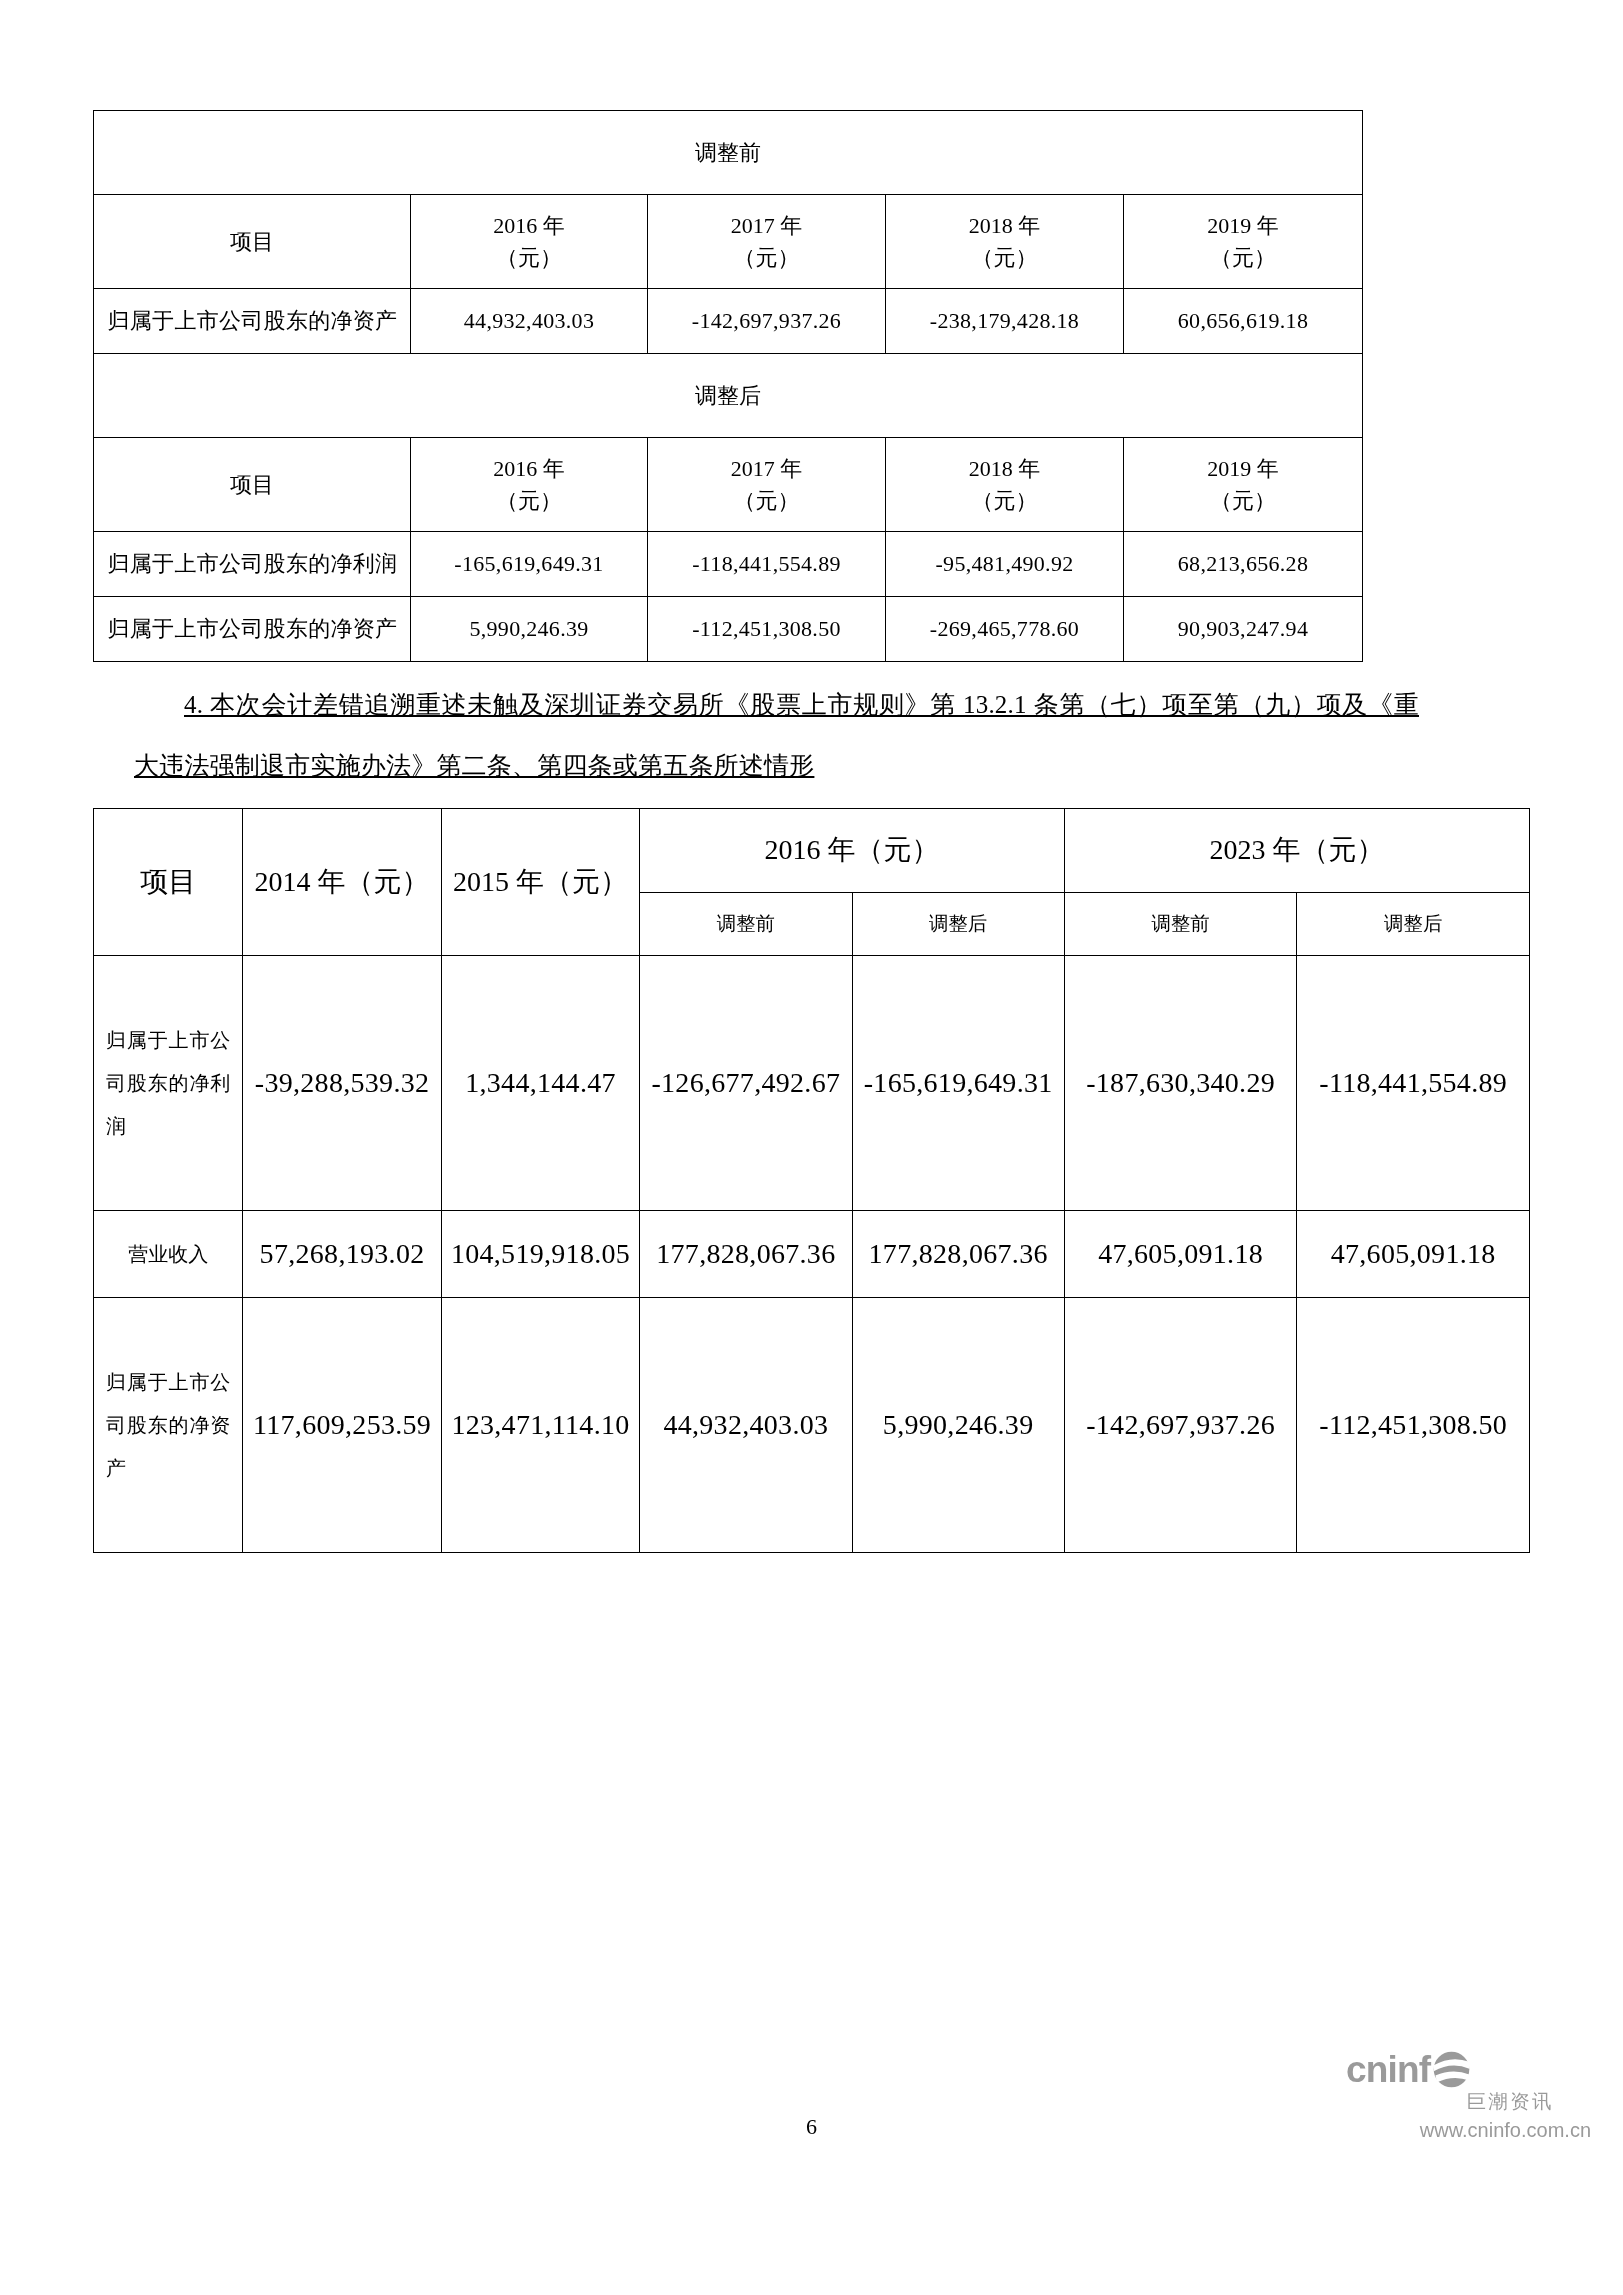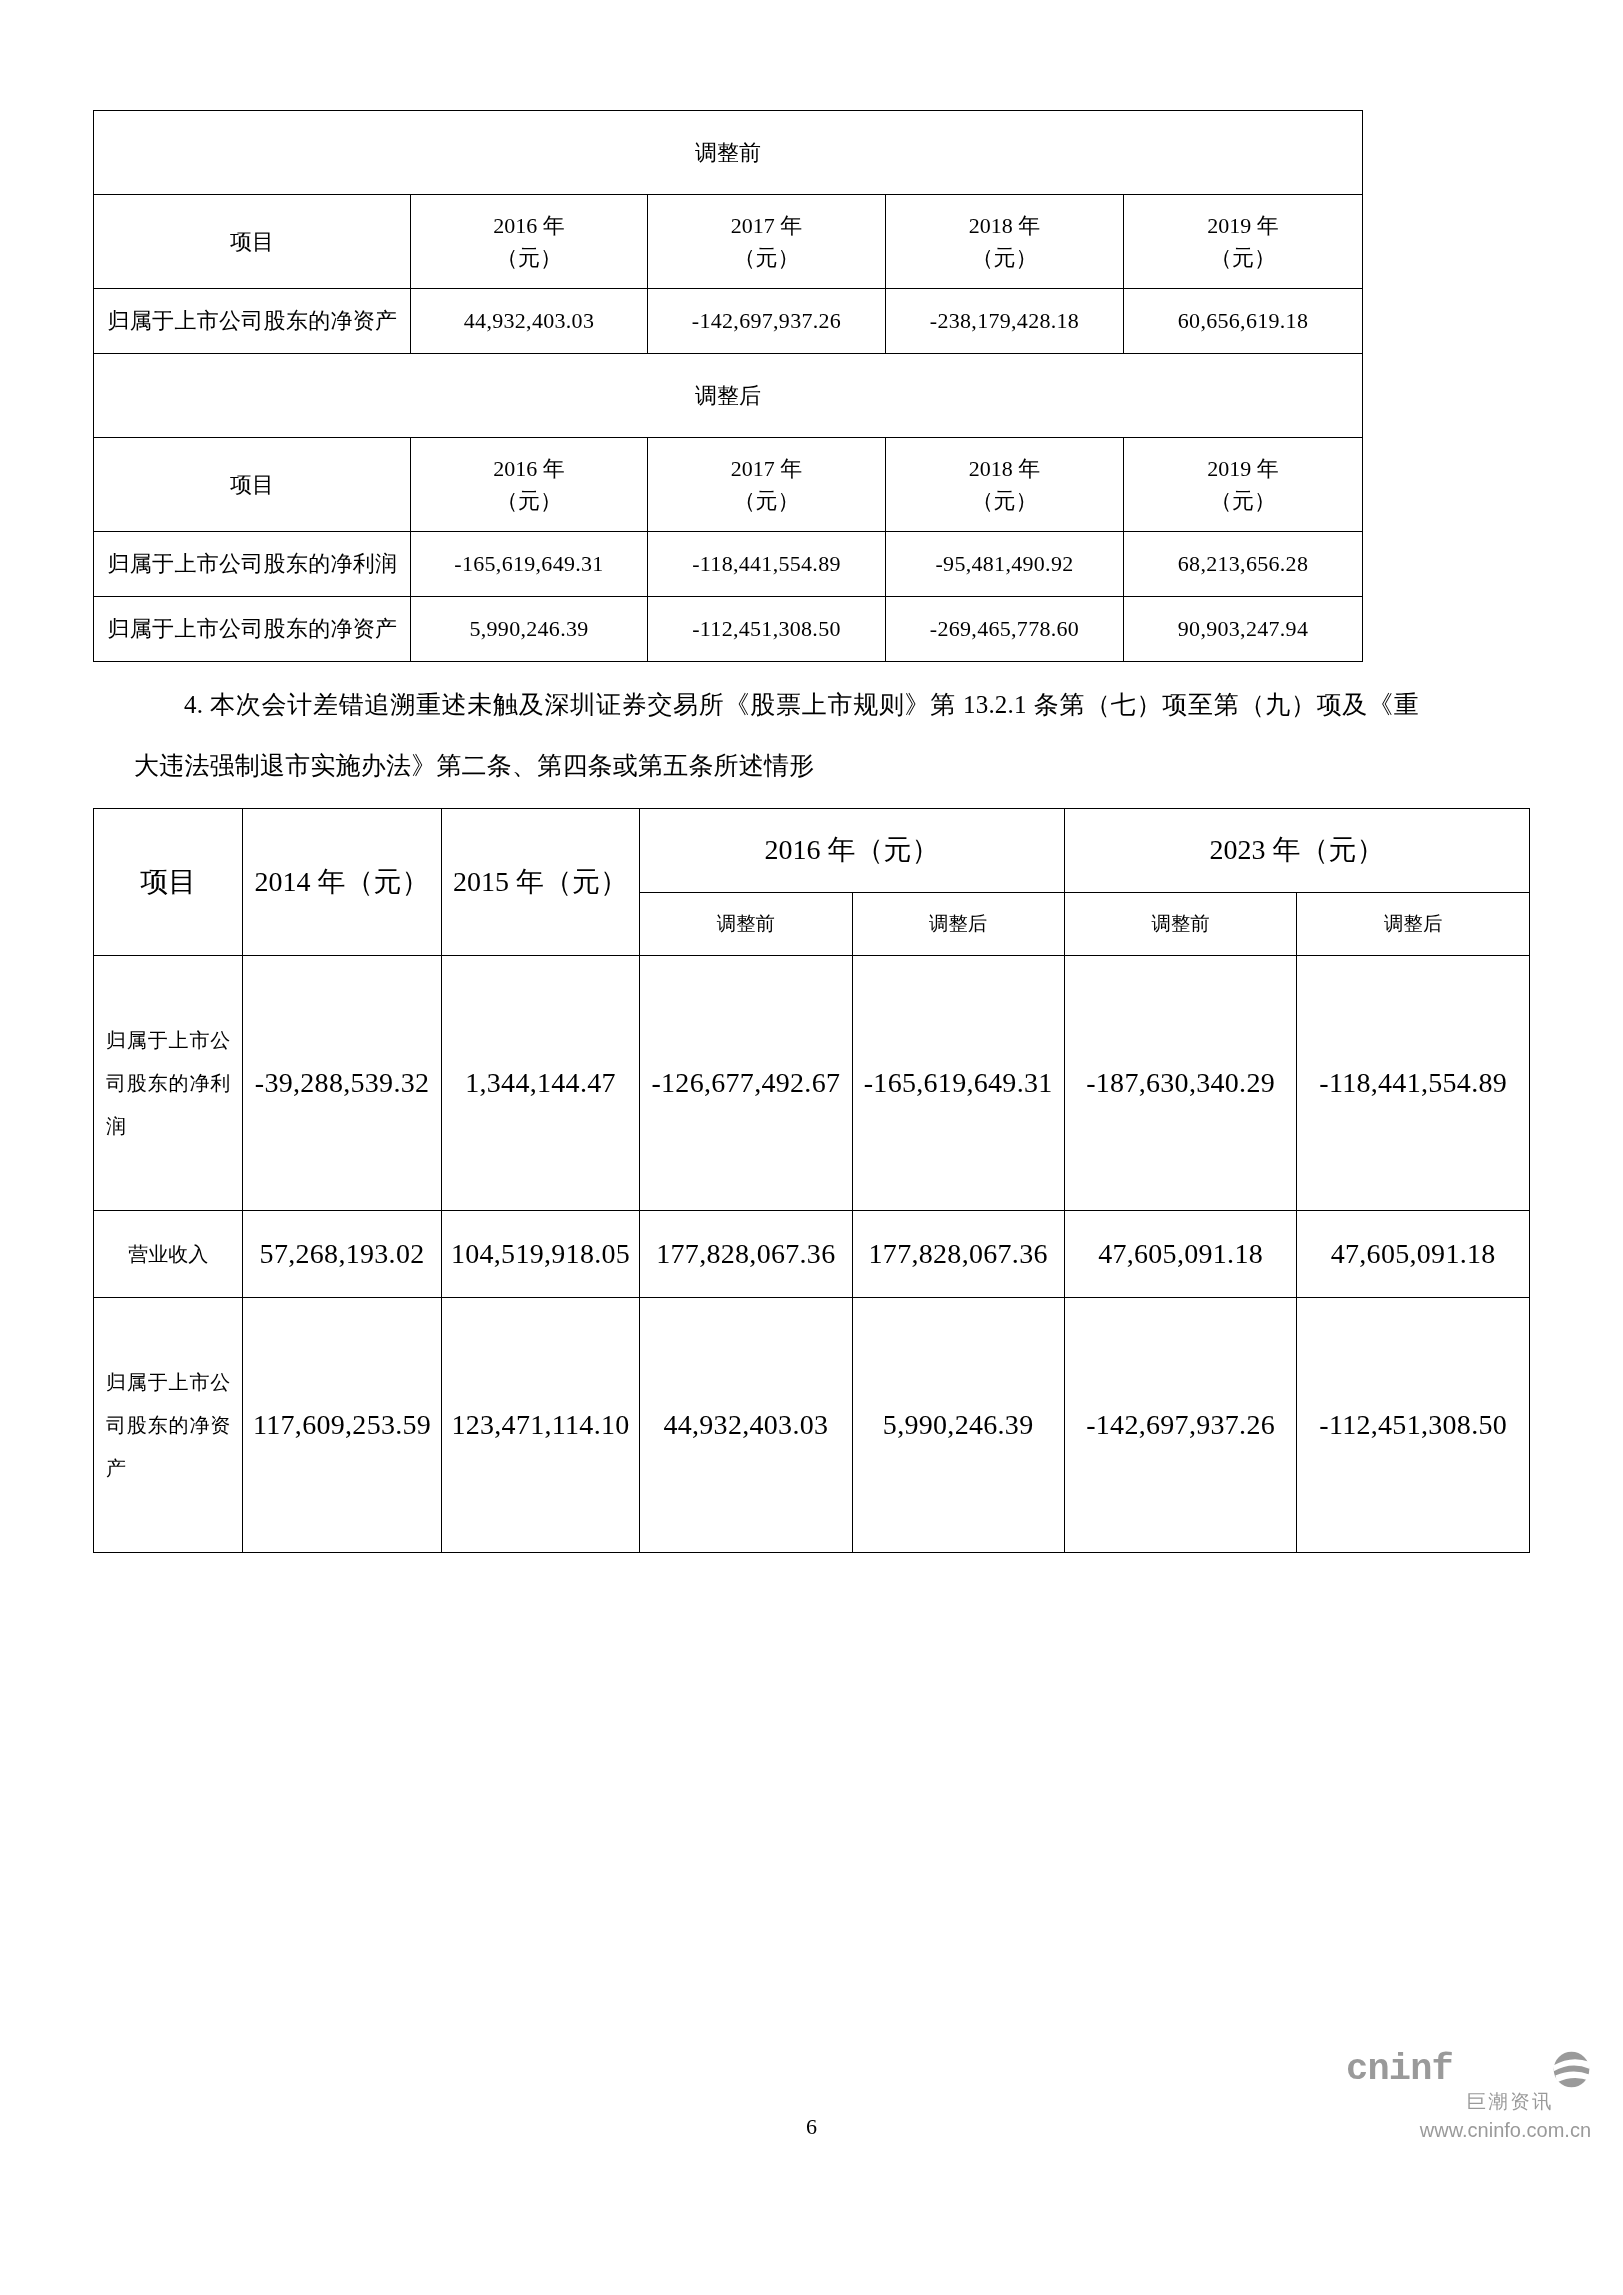--- a/index.html
+++ b/index.html
@@ -73,21 +73,21 @@
   #table-two td.num { letter-spacing: 0.3px; }
 
   
   .para {
     font-size: 25px;
     line-height: 61px;
     margin: 0;
     letter-spacing: 0.2px;
     text-align: justify;
   }
-  .para.indent { text-indent: 2em; }
+  .para.indent { text-indent: 2em; text-decoration: underline; }
   .blk { margin-top: 12px; }
 
   
   .page-number {
     position: absolute;
     left: 0;
     right: 0;
     top: 2114px;
     text-align: center;
     font-size: 22px;
@@ -96,28 +96,28 @@
   .watermark {
     position: absolute;
     right: 32px;
     bottom: 22px;
     width: 245px;
     text-align: right;
     color: #9a9a9a;
     user-select: none;
   }
   .wm-row1 {
-    font-family: Liberation Mono, monospace;
+    font-family: Liberation Sans, sans-serif;
     font-size: 37px;
     font-weight: bold;
     letter-spacing: -0.8px;
     line-height: 1;
     display: flex;
     align-items: center;
-    justify-content: space-between;
+    justify-content: flex-start;
     gap: 1.7px;
   }
   .wm-globe {
     position: relative;
     width: 39px;
     height: 39px;
     display: inline-block;
   }
   .wm-row2 {
     font-family: Liberation Mono, monospace;

